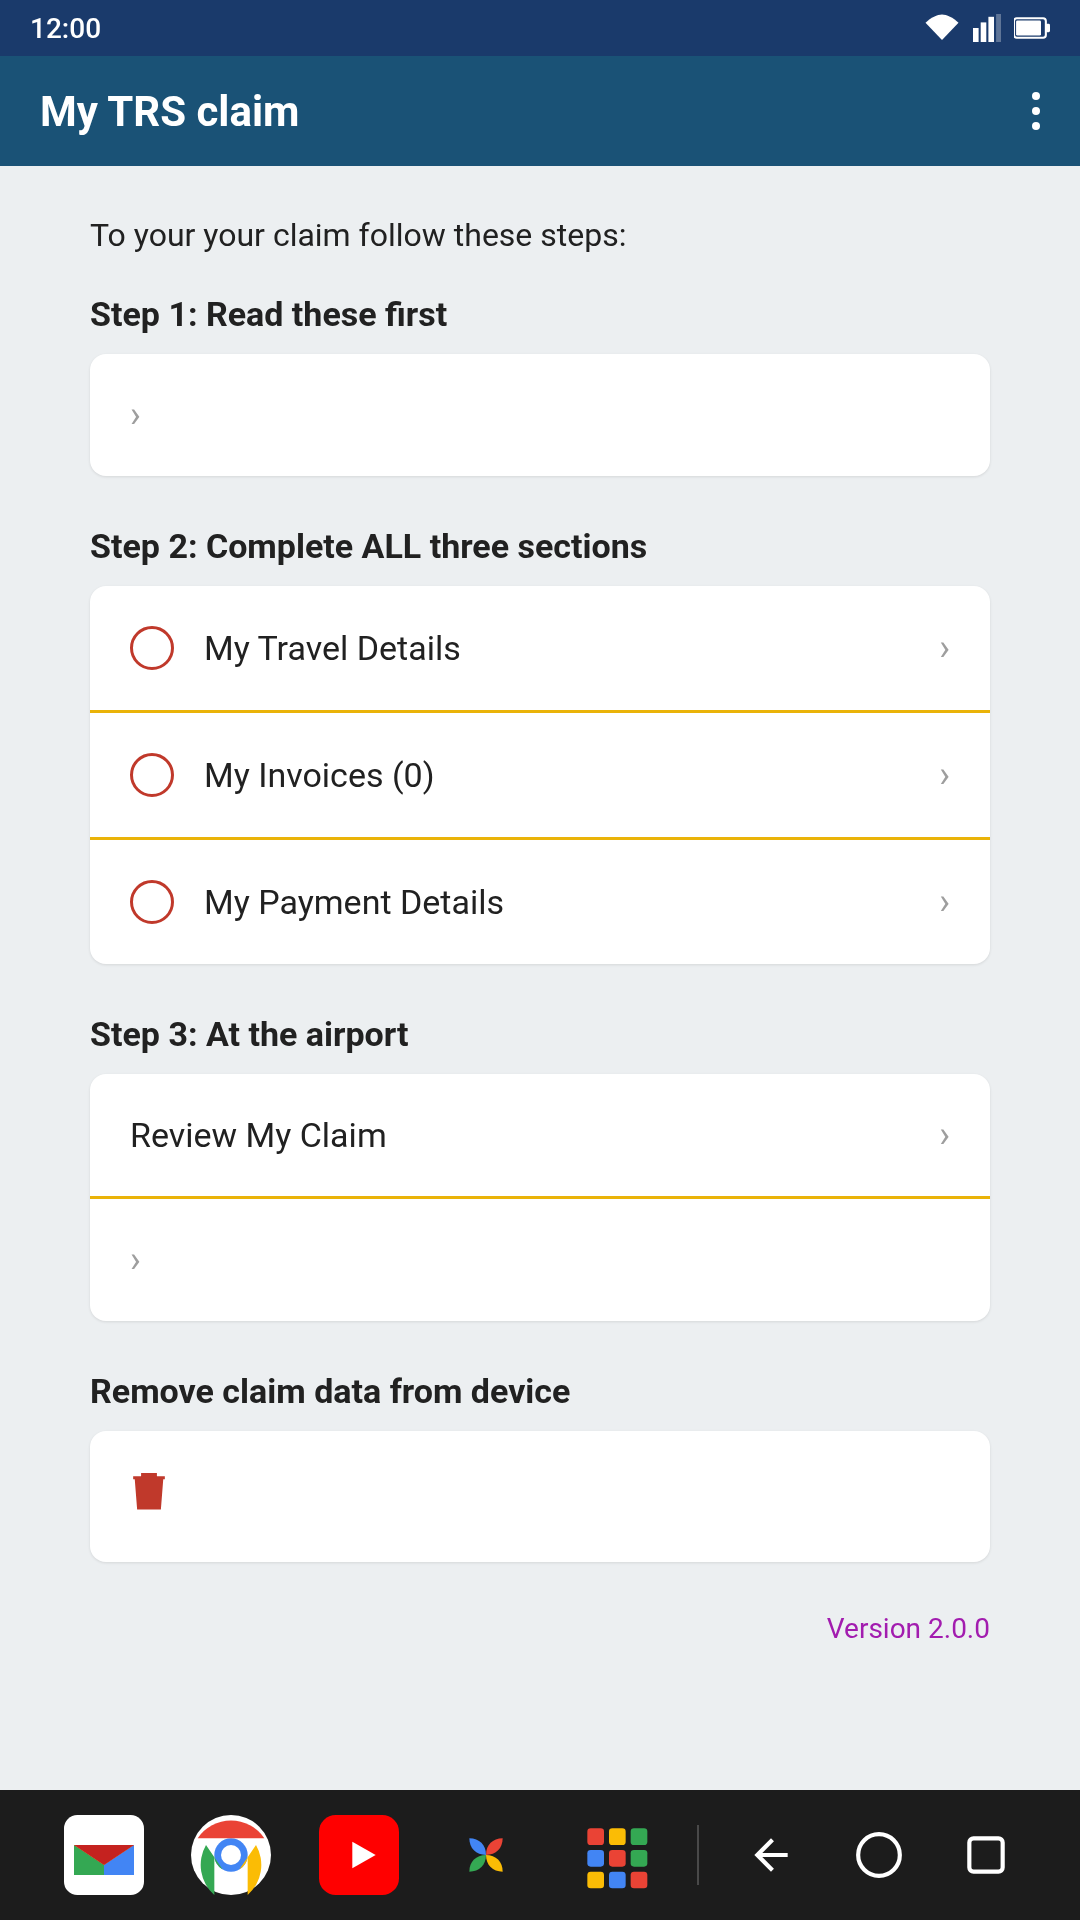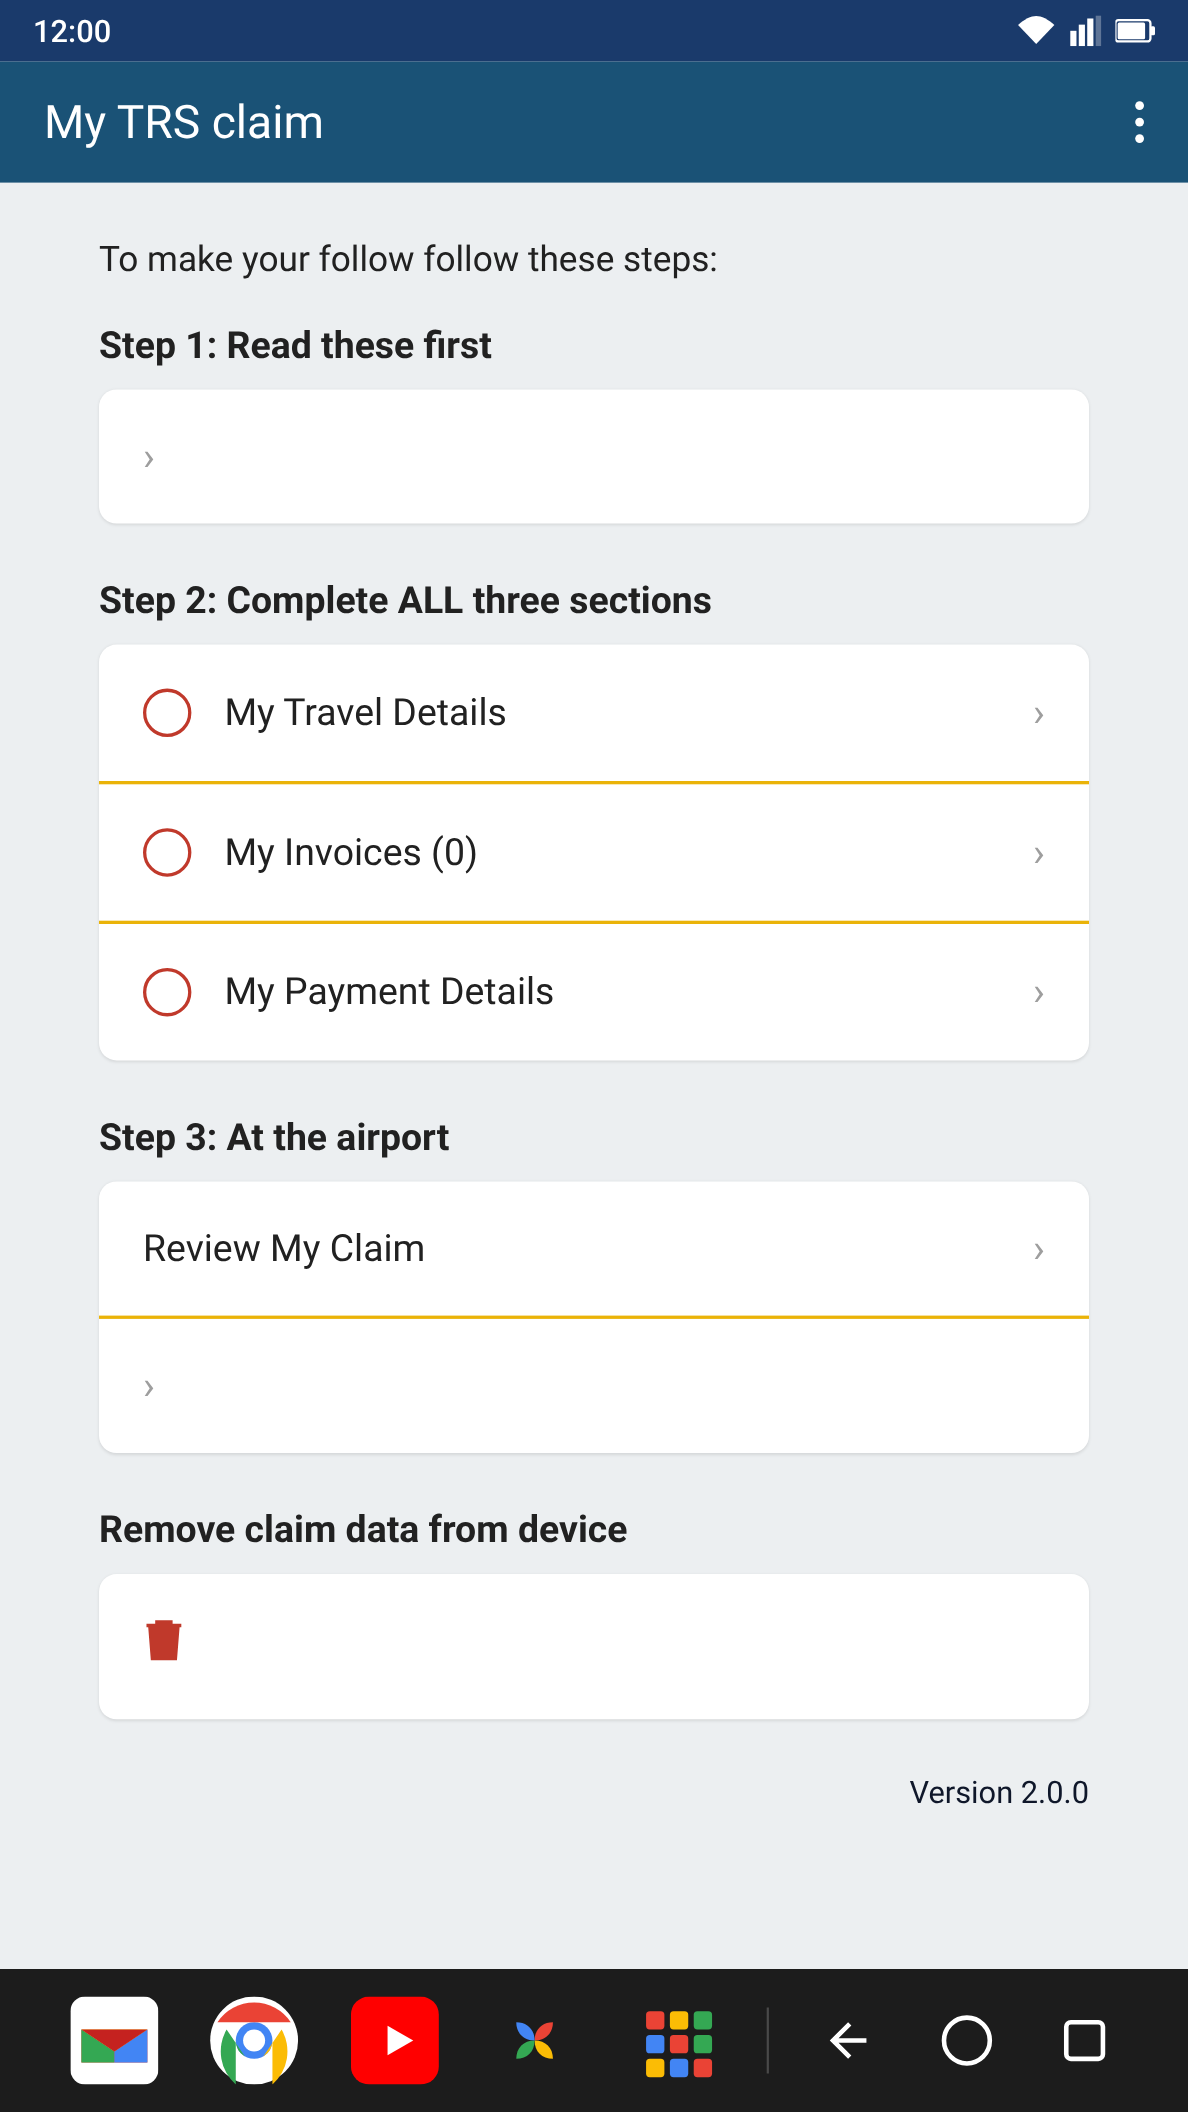--- a/index.html
+++ b/index.html
@@ -51,21 +51,21 @@
       height: 110px;
       display: flex;
       align-items: center;
       justify-content: space-between;
       padding: 0 40px;
     }
 
     .app-bar-title {
       color: white;
       font-size: 42px;
-      font-weight: 400;
+      font-weight: 700;
     }
 
     .app-bar-menu {
       color: white;
       font-size: 48px;
       cursor: pointer;
       letter-spacing: 2px;
       display: flex;
       flex-direction: column;
       gap: 7px;
@@ -144,21 +144,21 @@
     }
 
     .delete-icon {
       color: #C0392B;
       font-size: 38px;
     }
 
     .version-text {
       text-align: right;
       font-size: 28px;
-      color: #0f172a;
+      color: #a21caf;
       margin-bottom: 36px;
     }
 
     
     .bottom-nav {
       background-color: #1C1C1C;
       height: 130px;
       display: flex;
       align-items: center;
       justify-content: space-around;
@@ -214,21 +214,21 @@
   <span class="app-bar-title">My TRS claim</span>
   <div class="app-bar-menu">
     <span></span>
     <span></span>
     <span></span>
   </div>
 </div>
 
 <div class="main-content">
 
-  <p class="section-intro">To make your follow follow these steps:</p>
+  <p class="section-intro">To your your claim follow these steps:</p>
 
   <h2 class="section-header">Step 1: Read these first</h2>
   <div class="card">
     <div class="card-item">
       <span class="chevron-icon">›</span>
     </div>
   </div>
 
   <h2 class="section-header">Step 2: Complete ALL three sections</h2>
   <div class="card">

